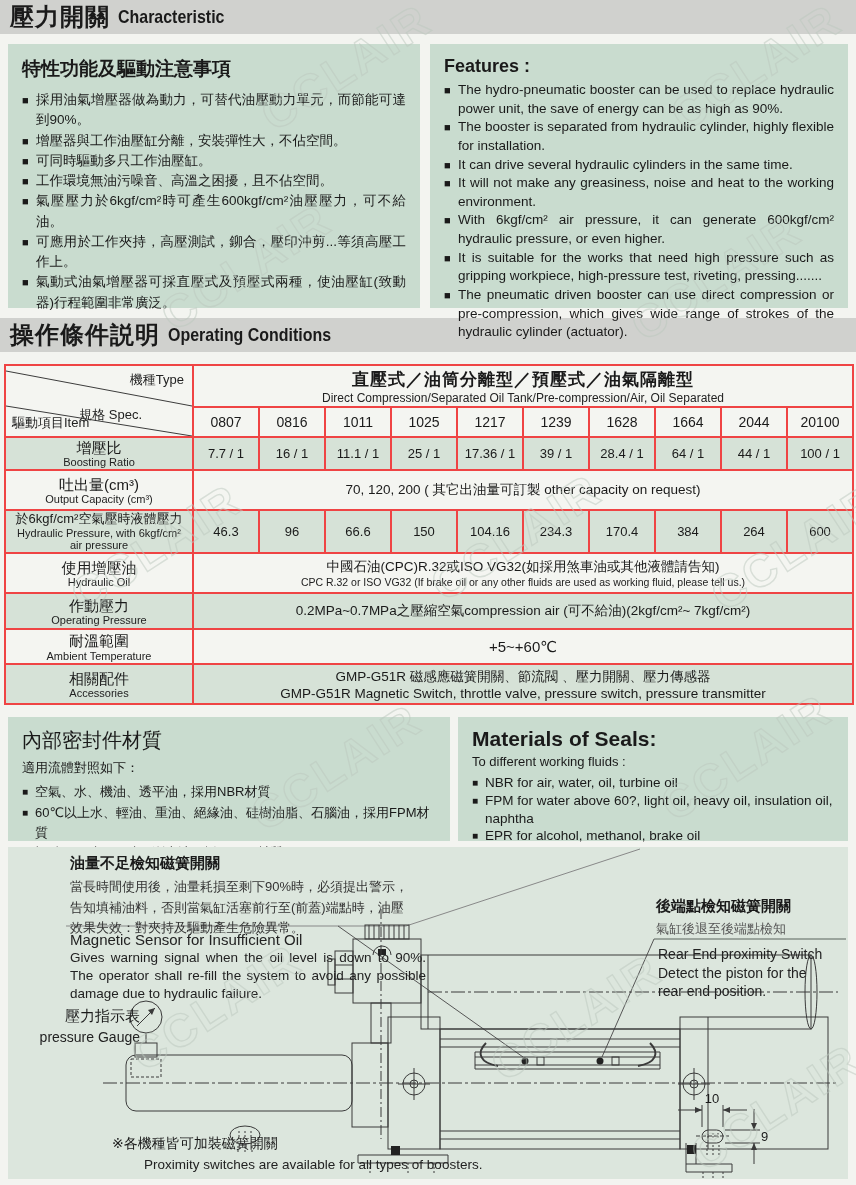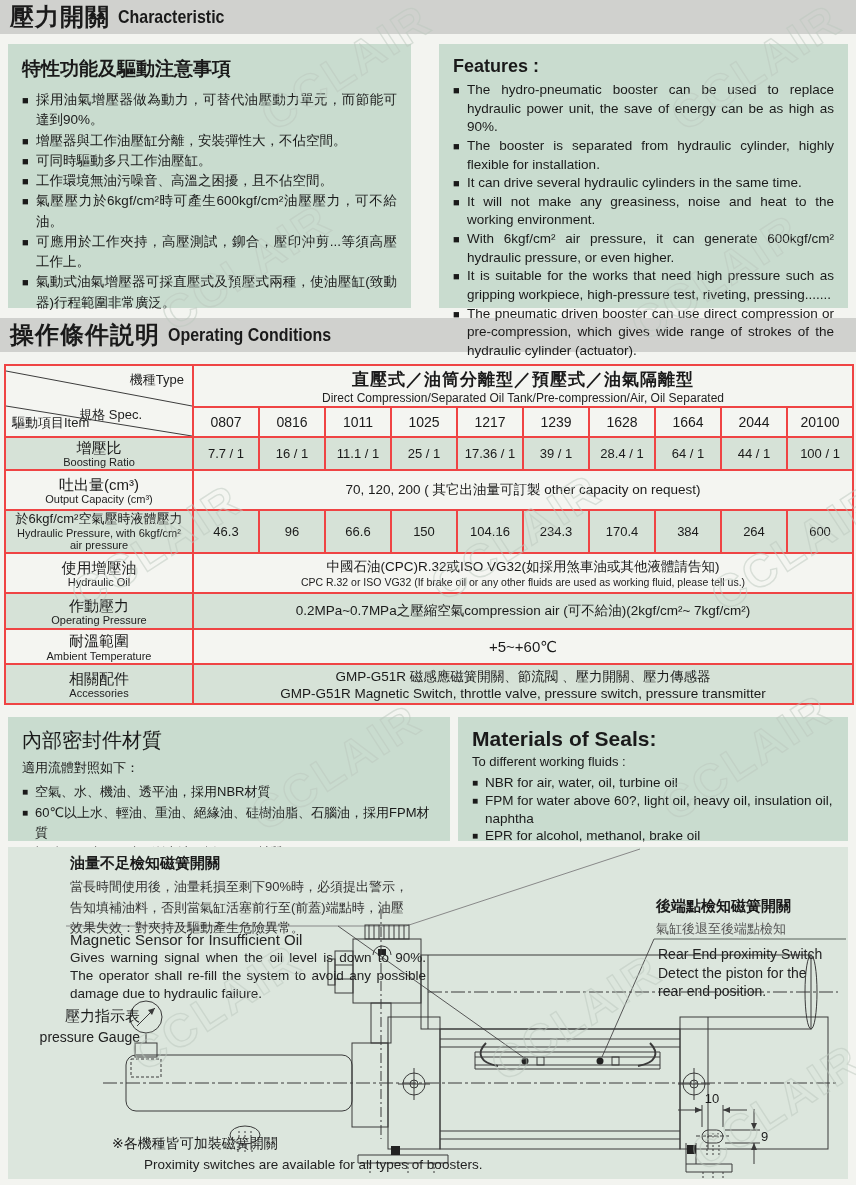--- a/index.html
+++ b/index.html
@@ -5,21 +5,21 @@
   * { margin:0; padding:0; box-sizing:border-box; }
   body { width:856px; height:1185px; background:#f3f4f0; font-family:"Liberation Sans","DejaVu Sans",sans-serif; color:#1a1a1a; overflow:hidden; }
   .page { position:relative; width:856px; height:1185px; }
 
   .bar { height:34px; background:#d0d1ce; display:flex; align-items:center; padding-left:10px; }
   .bar .zh { font-size:24px; font-weight:bold; letter-spacing:1px; }
   .bar .en { font-size:19px; font-weight:bold; margin-left:8px; transform:scaleX(.84); transform-origin:left center; white-space:nowrap; }
   .bar1 { margin-bottom:10px; }
   .bar2 { margin-top:10px; }
 
-  .boxrow { margin:0 8px; display:flex; gap:28px; height:264px; }
+  .boxrow { margin:0 8px; display:flex; gap:10px; height:264px; }
   .gbox { background:#c9dccf; padding:12px 14px 10px 14px; }
   .gbox.l { width:412px; }
   .gbox.r { width:418px; }
   .gbox h2 { font-size:19px; font-weight:bold; margin-bottom:8px; }
   .gbox.r h2 { font-size:18px; margin-bottom:4px; }
   .blist { font-size:13.5px; line-height:1.5; }
   .blist .it { display:flex; text-align:justify; }
   .blist .blt { flex:0 0 14px; font-size:11px; padding-top:2px; }
   .gbox.r .blist { line-height:1.38; font-size:13.5px; }
 

